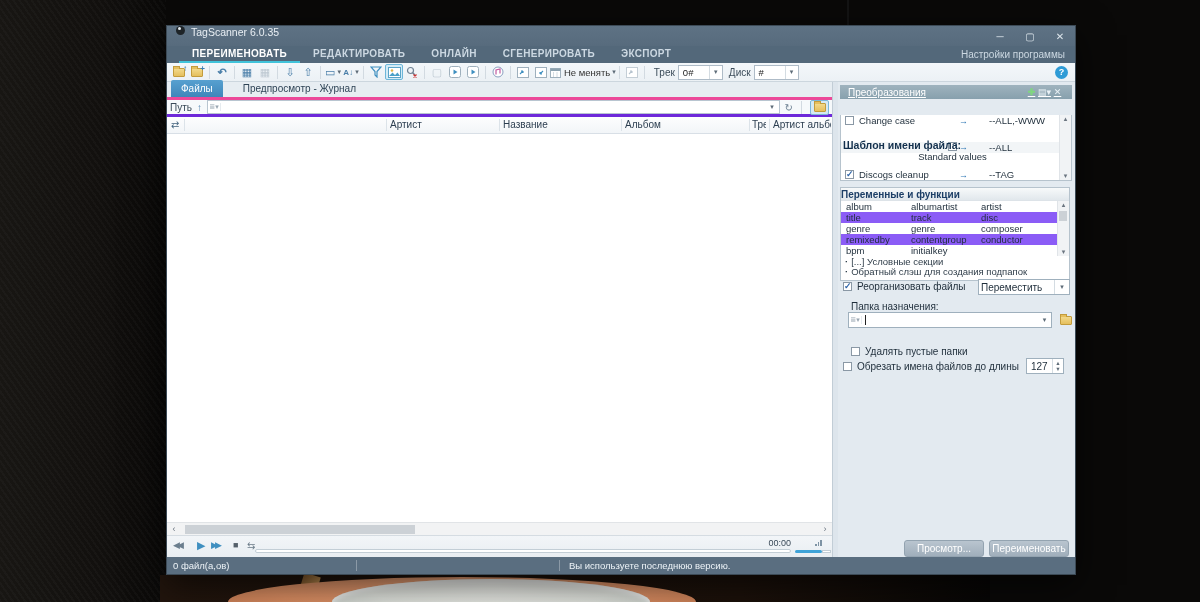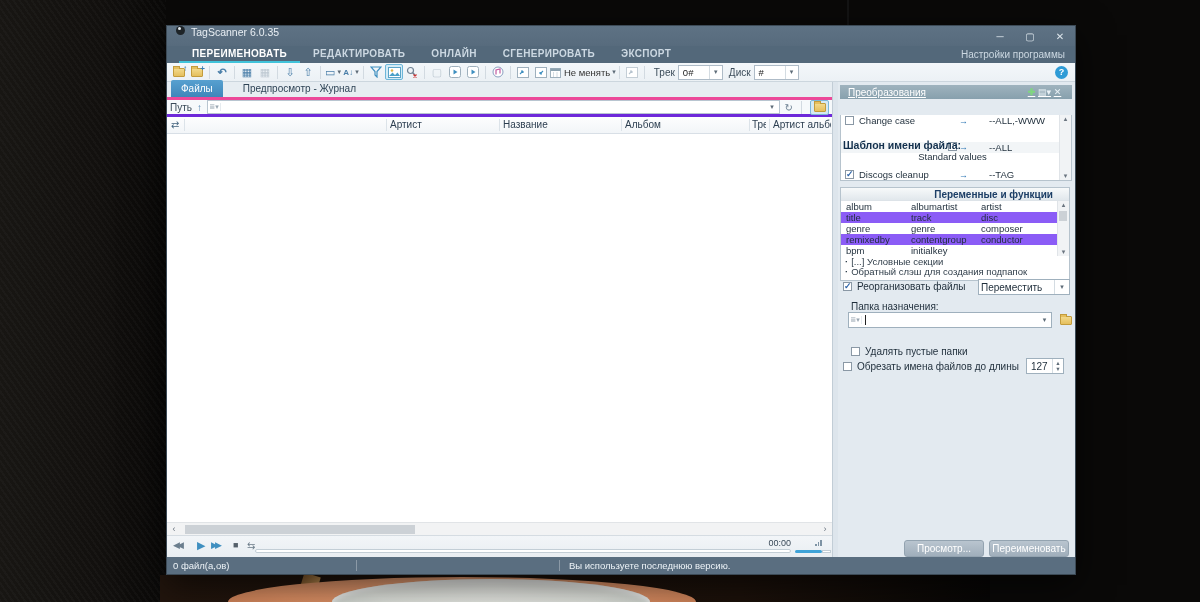--- a/index.html
+++ b/index.html
@@ -113,21 +113,21 @@
   .trow .arr { position:absolute; left:118px; color:#2e77b5; font-weight:bold; font-size:9px; }
   .trow .val { position:absolute; left:148px; font-size:9.5px; color:#1e2d3a; }
   .vscroll { position:absolute; right:0; top:0; bottom:0; width:12px; background:#f1f3f5; border-left:1px solid #e0e4e8;
              display:flex; flex-direction:column; justify-content:space-between; align-items:center; color:#6b7580; font-size:7px; }
   .vthumb { position:absolute; right:2px; top:10px; width:8px; height:10px; background:#ccd1d6; }
 
   .sec-label { position:absolute; left:5px; top:57px; font-weight:bold; color:#13304d; font-size:10.5px; }
   .tmpl-combo { position:absolute; left:2px; top:69px; width:230px; height:16px; background:#fff; border:1px solid #9fb0bd; display:flex; align-items:center; }
 
   .varsbox { position:absolute; left:2px; top:105px; width:230px; background:#fff; border:1px solid #b6c3cd; }
-  .vhead { height:13px; background:linear-gradient(#f7f9fa,#e1e7ec); border-bottom:1px solid #dde3e8; text-align:right; padding-right:16px; font-weight:bold; color:#1c3e66; line-height:13px; font-size:10px; }
+  .vhead { height:13px; background:linear-gradient(#f7f9fa,#e1e7ec); border-bottom:1px solid #dde3e8; text-align:left; padding-right:16px; font-weight:bold; color:#1c3e66; line-height:13px; font-size:10px; }
   .vlist { position:relative; height:55px; padding-right:12px; overflow:hidden; }
   .vrow { height:11px; display:flex; align-items:center; }
   .vrow.alt { background:#8b5cf6; }
   .vc { font-size:9.5px; color:#1e2d3a; white-space:nowrap; }
   .vc1 { width:70px; padding-left:5px; } .vc2 { width:70px; } .vc3 { flex:1; }
   .vnotes { padding:1px 0 3px 4px; }
   .vnote { font-size:9.5px; color:#2e3c48; line-height:10px; display:flex; }
   .vnote .b { font-weight:bold; margin-right:3px; }
 
   .prow { position:absolute; display:flex; align-items:center; }

